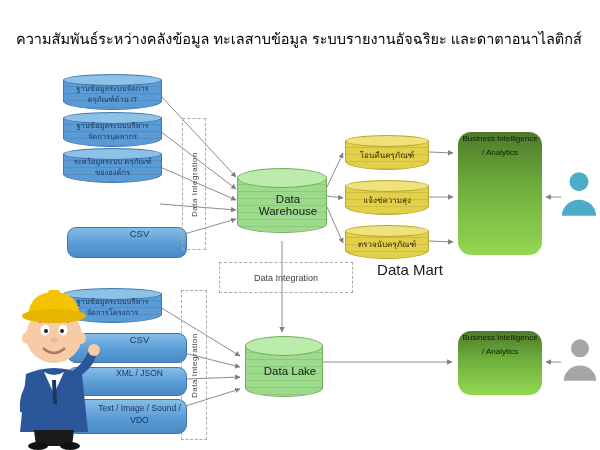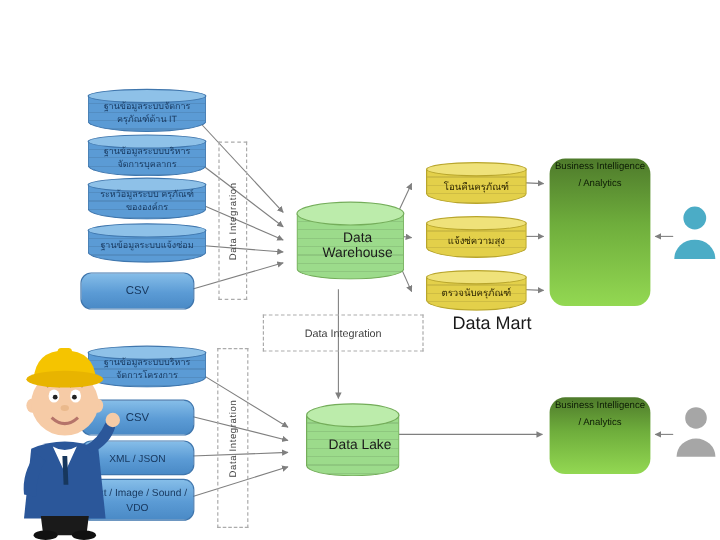--- a/index.html
+++ b/index.html
@@ -6,34 +6,34 @@
   body{font-family:"Liberation Sans","DejaVu Sans",sans-serif;background:#fff;}
   #stage{position:relative;width:600px;height:450px;background:#fff;overflow:hidden;}
 
   .title{position:absolute;left:16px;top:27px;width:575px;font-size:14.5px;color:#000;}
 
   
   .cyl{position:absolute;display:flex;align-items:center;justify-content:center;text-align:center;
        border:1px solid;border-top:none;border-radius:0 0 50% 50% / 0 0 9px 9px;
        background-color:var(--fill);
        background-image:repeating-linear-gradient(180deg,rgba(255,255,255,0) 0 6px,rgba(0,0,0,.09) 6px 7px);
-       border-color:var(--line);margin-left:10px;}
+       border-color:var(--line);}
   .cyl::before{content:"";position:absolute;left:-1px;right:-1px;top:-6px;height:12px;
        background:var(--light);border:1px solid var(--line);border-radius:50%;box-sizing:border-box;}
   .cyl.big::before{top:-10px;height:20px;}
   .cyl .lbl{position:relative;z-index:1;}
 
   .blue{--fill:#5b9bd5;--light:#8ec1e8;--line:#3f76ad;}
   .green{--fill:#9cdb8b;--light:#bcecab;--line:#74ad5a;}
   .yellow{--fill:#e3d04a;--light:#efe27a;--line:#b8a52c;}
 
   
-  .srcbox{position:absolute;display:flex;align-items:center;justify-content:center;text-align:center;
+  .srcbox{position:absolute;display:flex;justify-content:center;text-align:center;
        background:linear-gradient(180deg,#85bde8 0%,#5b9bd5 55%,#4a8ac6 100%);
-       border:1px solid #3f76ad;border-radius:9px;color:#17375d;}
+       border:1px solid #3f76ad;border-radius:9px;color:#17375d;padding-left:25px;}
 
   .src-lbl{font-size:7.5px;line-height:1.45;color:#17375d;padding:2px 4px;}
   .csv-lbl{font-size:9.5px;color:#17375d;}
 
   
   .dashbox{position:absolute;border:1px dashed #ababab;display:flex;align-items:center;justify-content:center;}
   .vert-lbl{writing-mode:vertical-rl;transform:rotate(180deg);font-size:8px;color:#3f3f3f;letter-spacing:.5px;white-space:nowrap;}
   .horiz-lbl{font-size:9px;color:#3f3f3f;}
 
   
@@ -46,20 +46,21 @@
   .node-lbl-lg{font-size:11.5px;color:#1a1a1a;padding-left:12px;}
   .mart-lbl{font-size:8px;color:#2e2600;}
 
   svg.layer{position:absolute;left:0;top:0;}
 </style>
 </head>
 <body>
 
 <div id="stage">
 
+  <div class="title">ความสัมพันธ์ระหว่างคลังข้อมูล ทะเลสาบข้อมูล ระบบรายงานอัจฉริยะ และดาตาอนาไลติกส์</div>
 
   <svg class="layer" width="600" height="450">
     <defs>
       <marker id="ah" markerWidth="8" markerHeight="8" refX="5.5" refY="3" orient="auto">
         <path d="M0,0 L6,3 L0,6 z" fill="#7f7f7f"></path>
       </marker>
     </defs>
     <g stroke="#7f7f7f" stroke-width="0.9" fill="none">
       <line x1="160" y1="95" x2="236" y2="177" marker-end="url(#ah)"></line>
       <line x1="160" y1="131" x2="236" y2="189" marker-end="url(#ah)"></line>
@@ -91,23 +92,20 @@
 
   <div class="cyl blue" style="left:63px;top:80px;width:97px;height:29px">
     <span class="lbl src-lbl">ฐานข้อมูลระบบจัดการ ครุภัณฑ์ด้าน IT</span>
   </div>
   <div class="cyl blue" style="left:63px;top:118px;width:97px;height:28px">
     <span class="lbl src-lbl">ฐานข้อมูลระบบบริหาร จัดการบุคลากร</span>
   </div>
   <div class="cyl blue" style="left:63px;top:154px;width:97px;height:28px">
     <span class="lbl src-lbl">ระหว้อมูลระบบ ครุภัณฑ์ขององค์กร</span>
   </div>
-  <div class="cyl blue" style="left:63px;top:192px;width:97px;height:26px">
-    <span class="lbl src-lbl">ฐานข้อมูลระบบแจ้งซ่อม</span>
-  </div>
   <div class="srcbox" style="left:67px;top:227px;width:93px;height:29px">
     <span class="csv-lbl">CSV</span>
   </div>
 
   <div class="dashbox" style="left:182px;top:118px;width:22px;height:130px">
     <span class="vert-lbl">Data Integration</span>
   </div>
   <div class="dashbox" style="left:219px;top:262px;width:132px;height:29px">
     <span class="horiz-lbl">Data Integration</span>
   </div>

